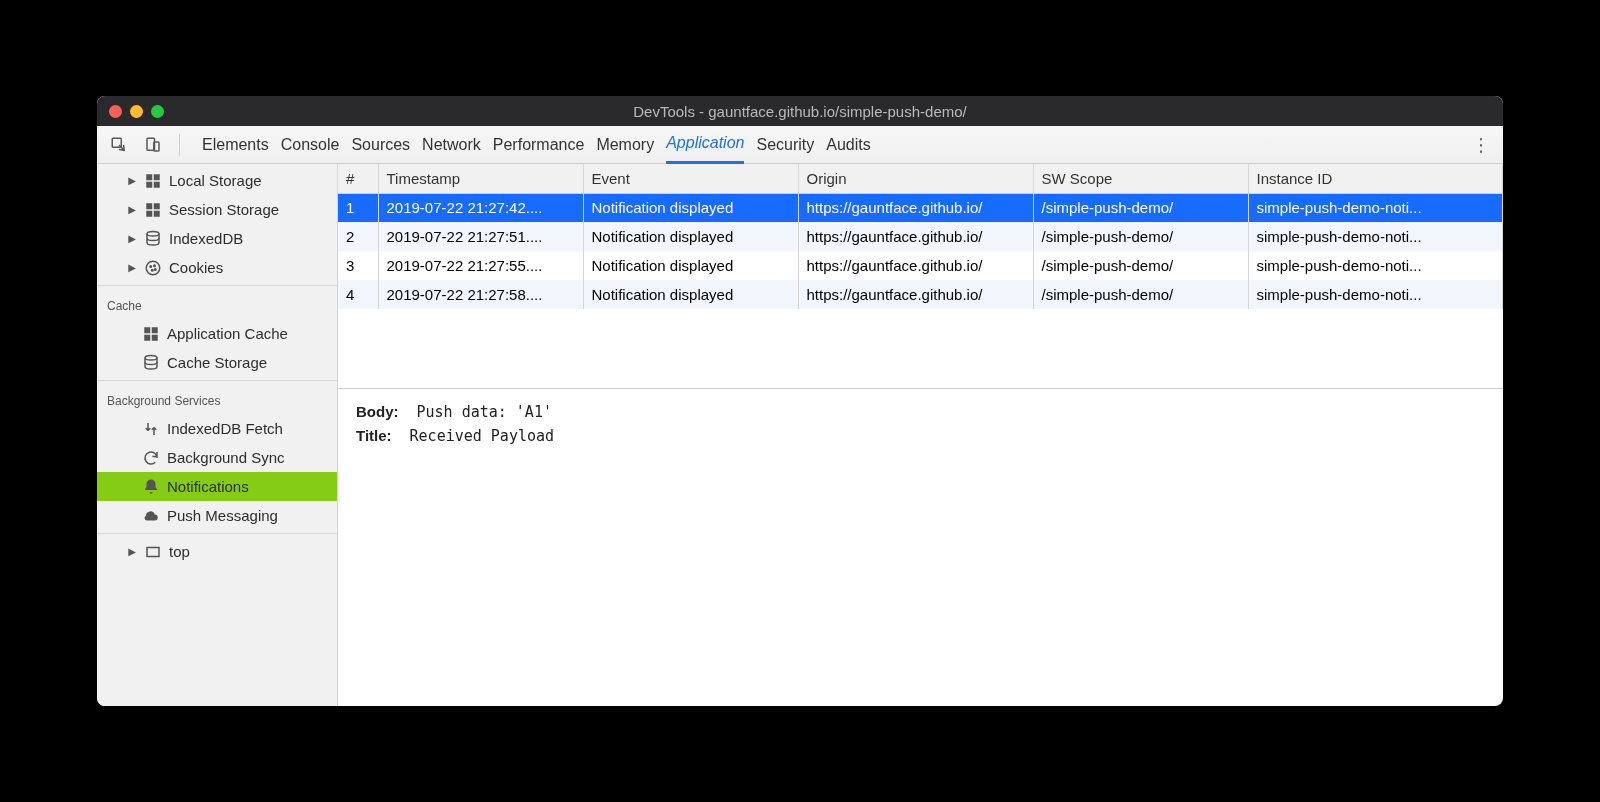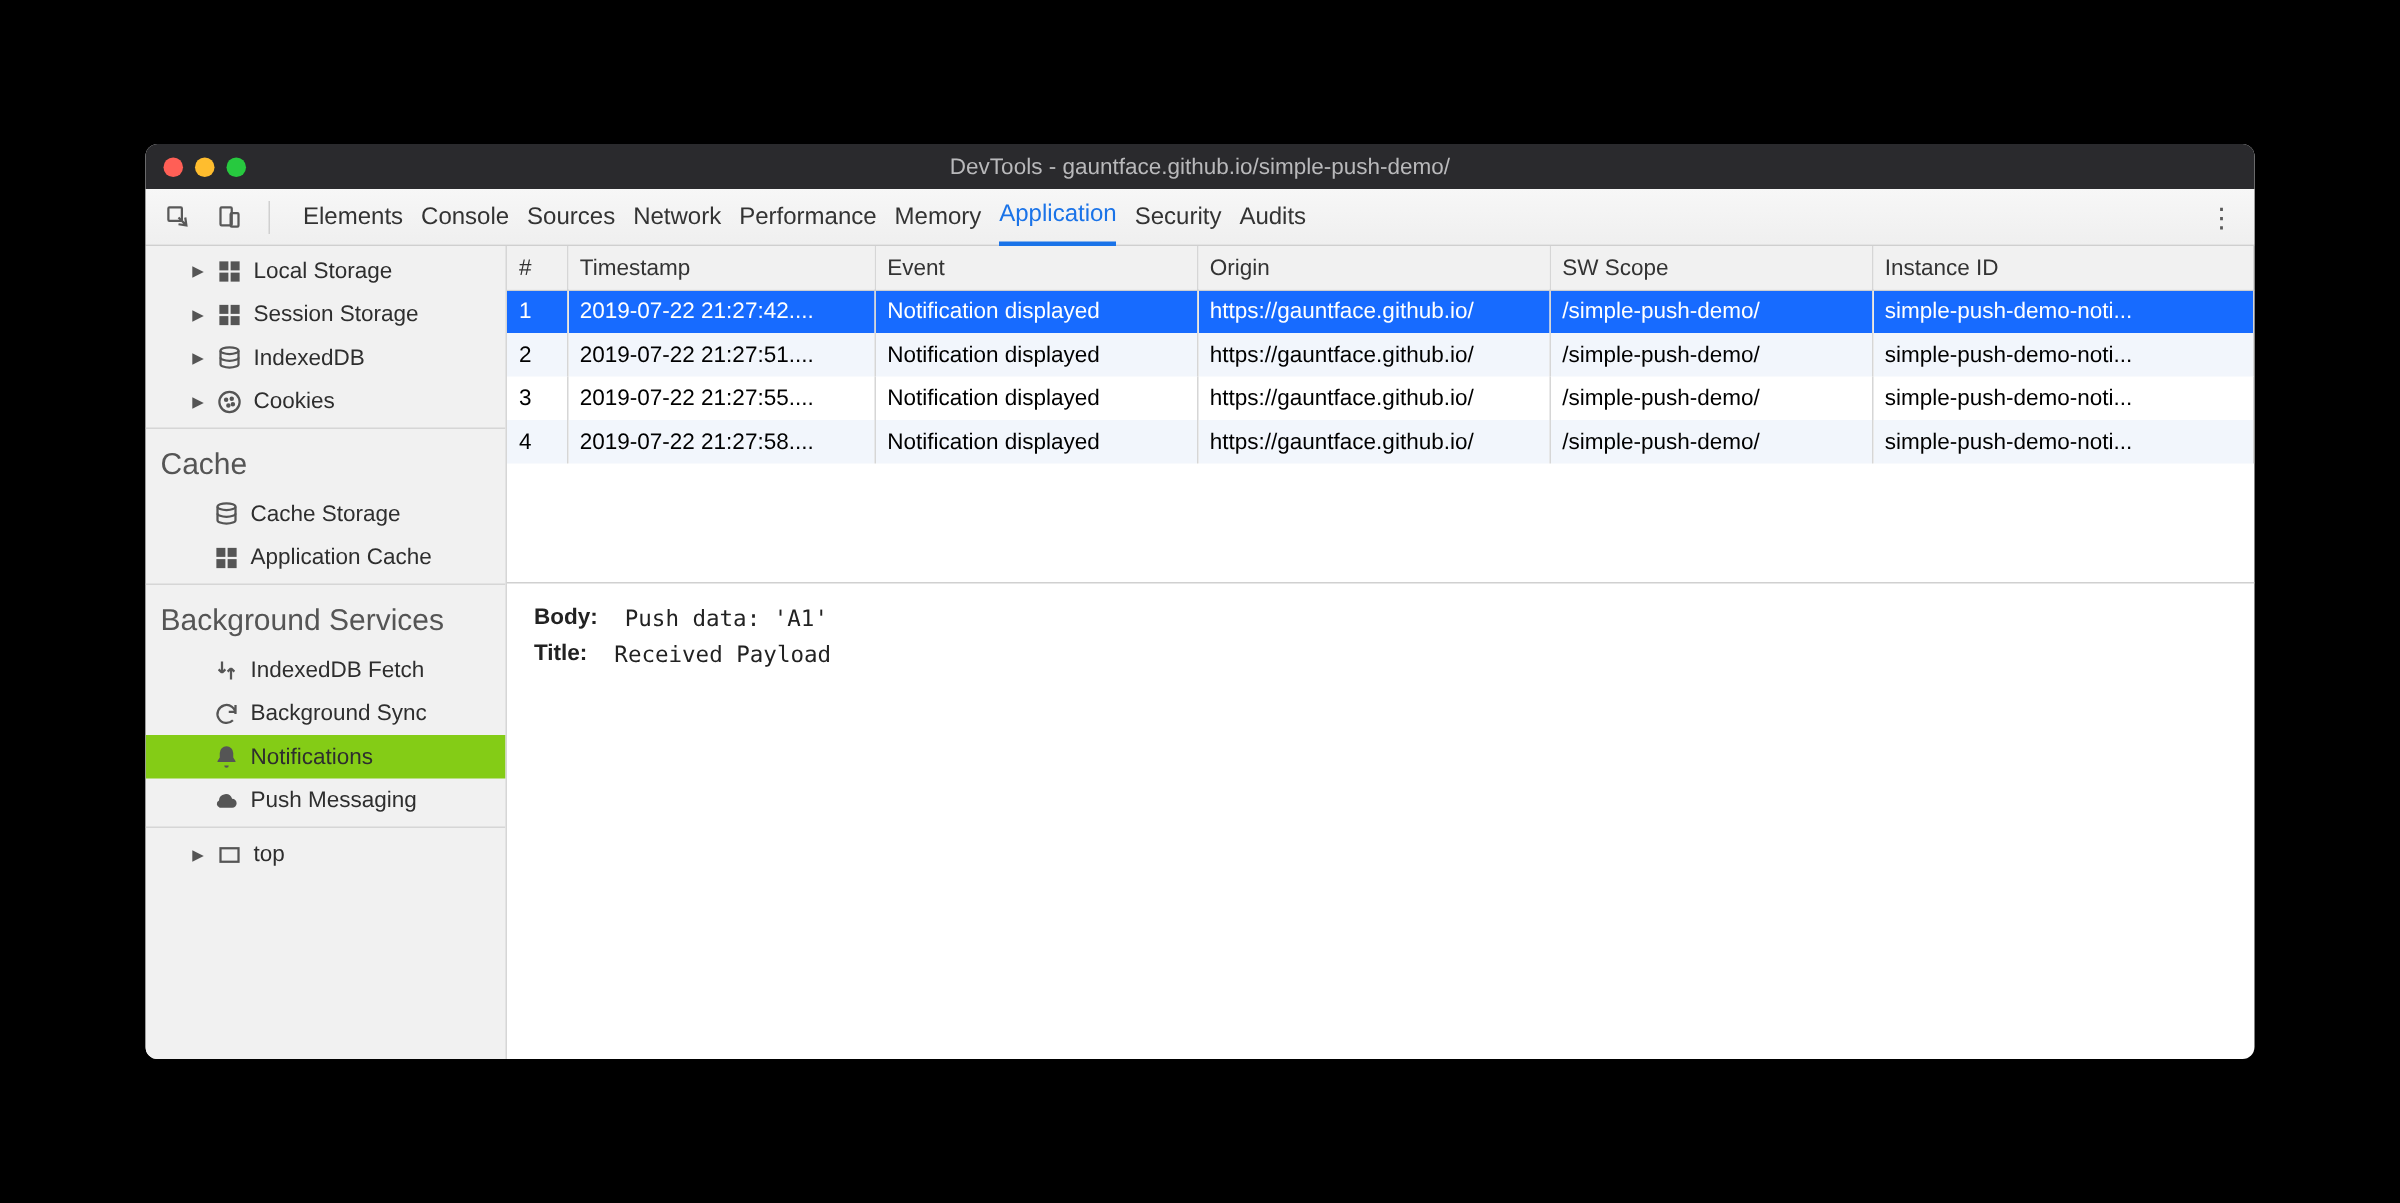--- a/index.html
+++ b/index.html
@@ -66,20 +66,21 @@
   .tab {
     font-size: 16px;
     color:#333;
     height:38px;
     display:flex; align-items:center;
     cursor:pointer;
   }
   .tab.active {
     color:#1a73e8;
     border-bottom: 3px solid #1a73e8;
+    font-style: italic;
   }
   .vertdots {
     width:28px; text-align:center; color:#595959; font-size:18px; letter-spacing:0;
   }
   .main {
     flex:1;
     display:flex;
     min-height:0;
   }
   .sidebar {
@@ -103,21 +104,21 @@
   .side-item.child2 { padding-left: 28px; }
   .side-item.selected { background:#84cc16; }
   .side-item .tri {
     width:10px; font-size:10px; color:#555; display:inline-flex; justify-content:center;
   }
   .side-item .tri.blank { visibility:hidden; }
   .side-item .ic { width:18px; height:18px; display:inline-flex; align-items:center; justify-content:center; color:#555; }
   .side-section {
     padding: 10px 10px 6px 10px;
     color:#555;
-    font-size:20px;
+    font-size:12px;
   }
   .side-divider { height:1px; background:#d6d6d6; margin:3px 0; }
   .content {
     flex:1;
     display:flex;
     flex-direction:column;
     min-width:0;
   }
   .toolbar {
     height:33px;
@@ -271,39 +272,39 @@
             </span>
             <span>Cookies</span>
           </div>
         </div>
       <div class="side-divider"></div>
       <div class="side-section">Cache</div>
       <div id="cache-list">
           <div class="side-item child2">
             <span class="tri blank">▶</span>
             <span class="ic">
-              <svg class="svgicon" viewBox="0 0 24 24" fill="none" stroke="currentColor" stroke-width="2">
-                <ellipse cx="12" cy="5" rx="8" ry="3"></ellipse>
-                <path d="M4 5v6c0 1.7 3.6 3 8 3s8-1.3 8-3V5"></path>
-                <path d="M4 11v6c0 1.7 3.6 3 8 3s8-1.3 8-3v-6"></path>
-              </svg>
-            </span>
-            <span>Cache Storage</span>
-          </div>
-          <div class="side-item child2">
-            <span class="tri blank">▶</span>
-            <span class="ic">
               <svg class="svgicon" viewBox="0 0 24 24" fill="currentColor">
                 <rect x="3" y="3" width="8" height="8"></rect>
                 <rect x="13" y="3" width="8" height="8"></rect>
                 <rect x="3" y="13" width="8" height="8"></rect>
                 <rect x="13" y="13" width="8" height="8"></rect>
               </svg>
             </span>
             <span>Application Cache</span>
+          </div>
+          <div class="side-item child2">
+            <span class="tri blank">▶</span>
+            <span class="ic">
+              <svg class="svgicon" viewBox="0 0 24 24" fill="none" stroke="currentColor" stroke-width="2">
+                <ellipse cx="12" cy="5" rx="8" ry="3"></ellipse>
+                <path d="M4 5v6c0 1.7 3.6 3 8 3s8-1.3 8-3V5"></path>
+                <path d="M4 11v6c0 1.7 3.6 3 8 3s8-1.3 8-3v-6"></path>
+              </svg>
+            </span>
+            <span>Cache Storage</span>
           </div>
         </div>
       <div class="side-divider"></div>
       <div class="side-section">Background Services</div>
       <div id="bg-list">
           <div class="side-item child2">
             <span class="tri blank">▶</span>
             <span class="ic">
               <svg class="svgicon" viewBox="0 0 24 24" fill="none" stroke="currentColor" stroke-width="2">
                 <path d="M8 4v10m0 0l-3-3m3 3l3-3"></path>

